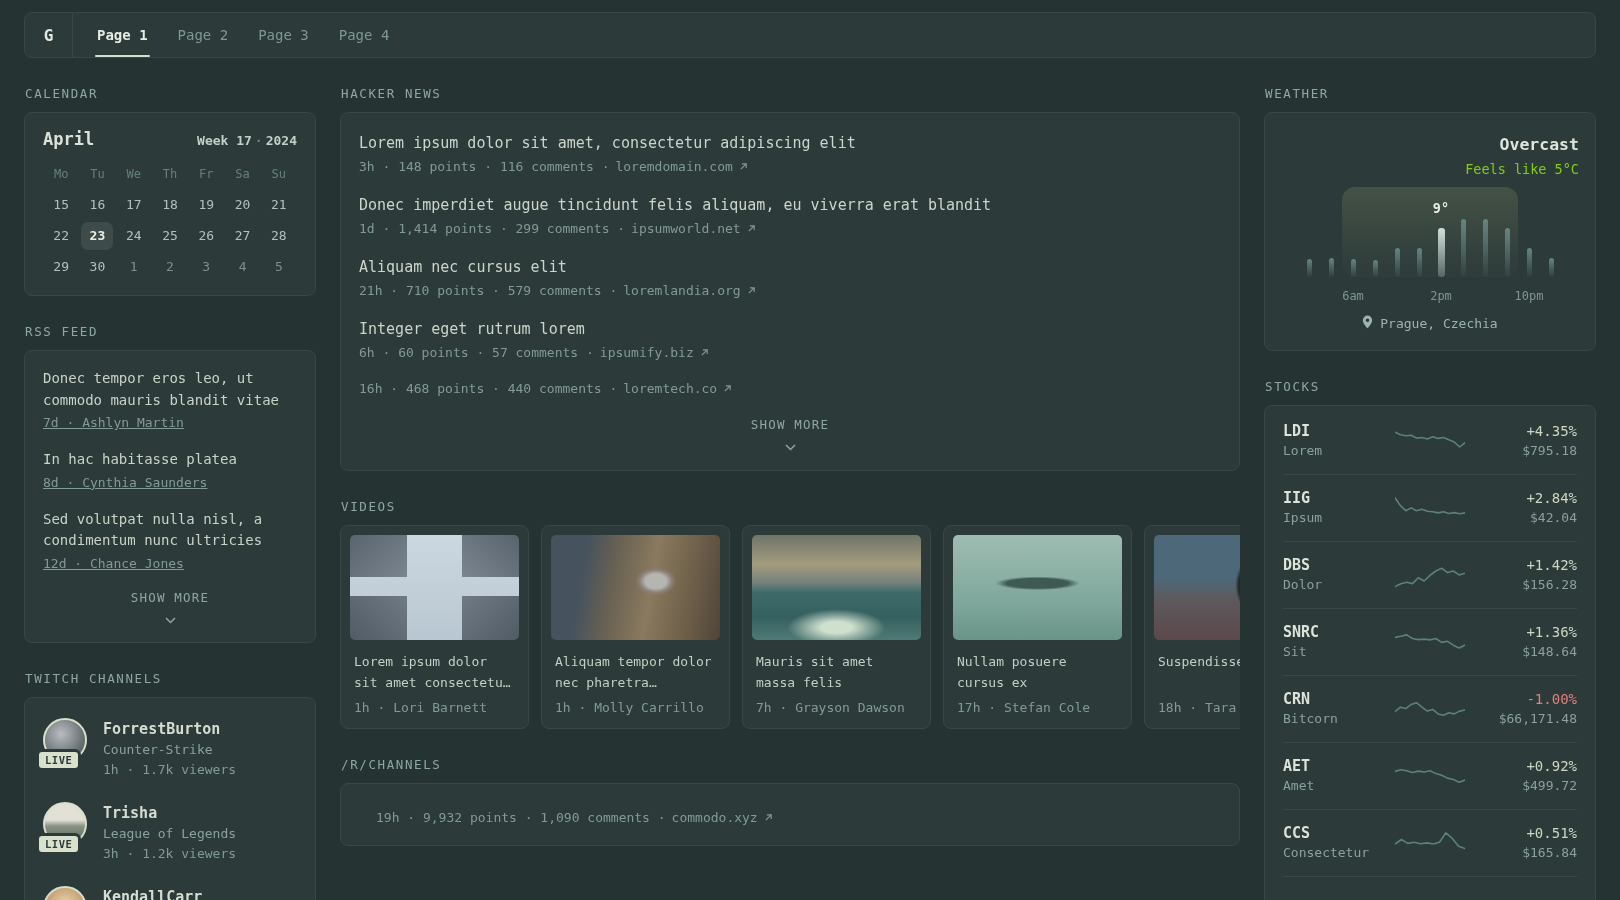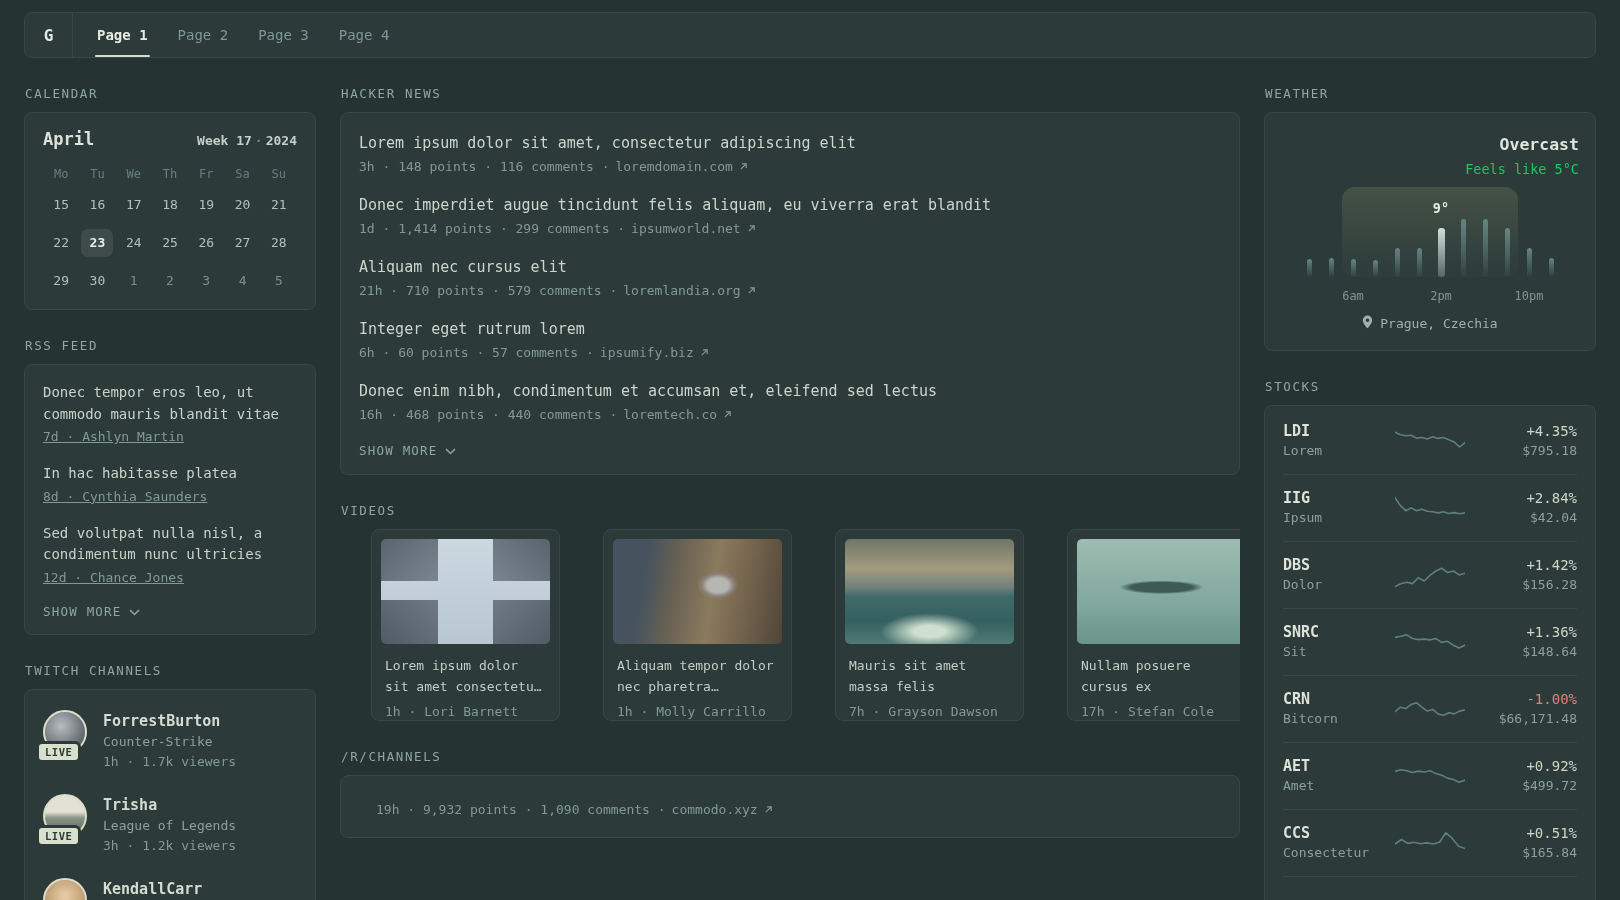--- a/index.html
+++ b/index.html
@@ -30,33 +30,33 @@
 
   
   .calendar-card { padding:16px 18px 14px; }
   .cal-head { display:flex; justify-content:space-between; align-items:baseline; }
   .cal-month { font-size:17px; font-weight:bold; color:#dce2d7; }
   .cal-week { font-size:13px; color:#c4cfc7; font-weight:bold; }
   .cal-sep { color:#6d8683; margin:0 3px; }
   .cal-weekdays, .cal-grid { display:grid; grid-template-columns:repeat(7,1fr);
     text-align:center; }
   .cal-weekdays { margin-top:18px; color:#66807d; font-size:12px; }
-  .cal-grid { margin-top:10px; row-gap:10px; }
+  .cal-grid { margin-top:10px; row-gap:3px; }
   .cal-day { height:28px; line-height:28px; font-size:13px; color:#b3c1bb;
     justify-self:center; width:32px; border-radius:7px; }
   .cal-day.dim { color:#7b908c; }
   .cal-day.sel { background:#3d4c4b; color:#eaeee4; font-weight:bold; }
 
   
   .feed-card { padding:17px 18px 15px; }
   .feed-item { margin-bottom:19px; }
   .feed-title { font-size:14px; line-height:21.5px; color:#c9d3c7; cursor:pointer; }
   .feed-meta { font-size:13px; color:#829a96; margin-top:4px;text-decoration:underline; }
   .show-more { display:flex; align-items:center; gap:7px; font-size:12.5px;
-    letter-spacing:1.2px; color:#8fa7a3; cursor:pointer; margin-top:2px; }
+    letter-spacing:1.2px; color:#8fa7a3; cursor:pointer; margin-top:2px;flex-direction:column; }
   .chev { display:inline-block; }
 
   
   .twitch-card { padding:20px 18px; }
   .tw-row { display:flex; gap:16px; margin-bottom:22px; cursor:pointer; }
   .tw-avatar-wrap { position:relative; width:44px; height:44px; flex:none; }
   .tw-avatar { width:44px; height:44px; border-radius:50%;
     border:2px solid #d8dfca; }
   .av-1 { background:radial-gradient(circle at 40% 35%, #b9bdc1, #6d7478 60%, #3e4549); }
   .av-2 { background:linear-gradient(to bottom, #e3e0d6 0 40%, #8a9486 55%, #57604f); }
@@ -73,22 +73,22 @@
   .hn-item { margin-bottom:21px; }
   .hn-title { font-size:15px; color:#ccd5ca; cursor:pointer; line-height:21px; }
   .hn-meta { font-size:13px; color:#829a96; margin-top:5px;
     display:flex; align-items:center; gap:6px; }
   .hn-domain { cursor:pointer; }
   .ext-icon { color:#829a96; }
 
   
   .videos-row { display:flex; gap:12px; overflow:hidden; }
   .video-card { flex:none; width:189px; background:#2c3a3a;
-    border:1px solid #3a4747; border-radius:8px; padding:9px 9px 1px;
-    cursor:pointer;margin-left:31px; }
+    border:1px solid #3a4747; border-radius:8px; padding:9px 9px 13px;
+    cursor:pointer; }
   .vthumb { width:100%; height:105px; border-radius:5px; }
   .thumb-1 { background:
       linear-gradient(135deg,#5a646e,#7a858f) left top / 34% 40% no-repeat,
       linear-gradient(225deg,#59636d,#7a858f) right top / 34% 40% no-repeat,
       linear-gradient(45deg,#515b65,#6f7a85) left bottom / 34% 42% no-repeat,
       linear-gradient(315deg,#515b65,#6f7a85) right bottom / 34% 42% no-repeat,
       linear-gradient(to bottom,#ccd8e0,#b9c7d2); }
   .thumb-2 { background:
       radial-gradient(26px 18px at 62% 44%, #b5b6b2 0 40%, #8a8078 62%, transparent 78%),
       linear-gradient(100deg,#46525e 0 20%, #6a6253 38%, #8a7a5e 58%, #6e5f4a 80%, #4f4538 100%); }
@@ -106,21 +106,21 @@
   .vmeta { font-size:13px; color:#829a96; margin:7px 4px 0; white-space:nowrap; }
 
   .sub-card { padding:20px 18px; }
   .sub-title { font-size:15px; line-height:23px; color:#ccd5ca; cursor:pointer; }
   .sub-meta { font-size:13px; color:#829a96; margin-top:6px;
     display:flex; align-items:flex-end; gap:6px;margin-left:17px; }
 
   
   .weather-card { padding:22px 16px 18px; text-align:right; }
   .w-cond { font-size:16.5px; font-weight:bold; color:#dfe5da; }
-  .w-feels { font-size:13.5px; color:#22c55e; margin-top:7px; }
+  .w-feels { font-size:13.5px; color:#84cc16; margin-top:7px; }
   .wchart { position:relative; width:264px; height:114px; margin:12px auto 0; }
   .daylight { position:absolute; bottom:26px; height:90px; border-radius:13px;
     background:linear-gradient(to bottom, rgba(196,205,132,0.16), rgba(196,205,132,0.02) 90%); }
   .wbar { position:absolute; bottom:26px; width:5px; border-radius:3px;
     background:linear-gradient(to bottom,#648582, rgba(100,133,130,0.06)); }
   .wbar.cur { width:7px;
     background:linear-gradient(to bottom,#cfe0dc, rgba(207,224,220,0.25)); }
   .wlabel { position:absolute; bottom:0; transform:translateX(-50%);
     font-size:12px; color:#7e9692; }
   .wtemp { position:absolute; transform:translateX(-50%); font-size:13.5px;
@@ -299,21 +299,20 @@
         <div class="hn-title">Integer eget rutrum lorem</div>
         <div class="hn-meta">
           <span>6h · 60 points · 57 comments ·</span>
           <span class="hn-domain">ipsumify.biz</span>
           <span class="ext-icon"><svg width="9" height="9" viewBox="0 0 10 10">
                 <path d="M2 8L8 2M3.2 2H8v4.8" stroke="currentColor" fill="none" stroke-width="1.3"></path>
               </svg></span>
         </div>
       </div>
       <div class="hn-item">
-        <div class="hn-title">Donec enim nibh, condimentum et accumsan et, eleifend sed lectus</div>
         <div class="hn-meta">
           <span>16h · 468 points · 440 comments ·</span>
           <span class="hn-domain">loremtech.co</span>
           <span class="ext-icon"><svg width="9" height="9" viewBox="0 0 10 10">
                 <path d="M2 8L8 2M3.2 2H8v4.8" stroke="currentColor" fill="none" stroke-width="1.3"></path>
               </svg></span>
         </div>
       </div>
       <div class="show-more">
         <span>SHOW MORE</span>

